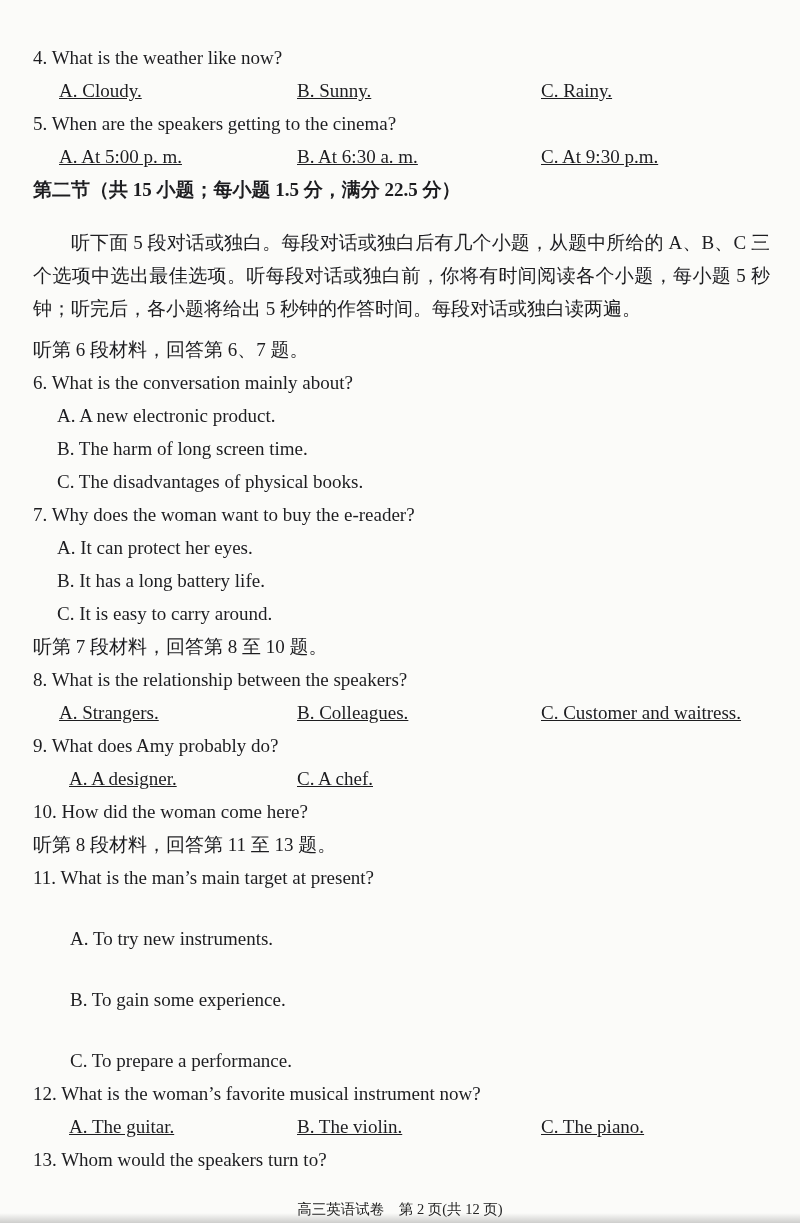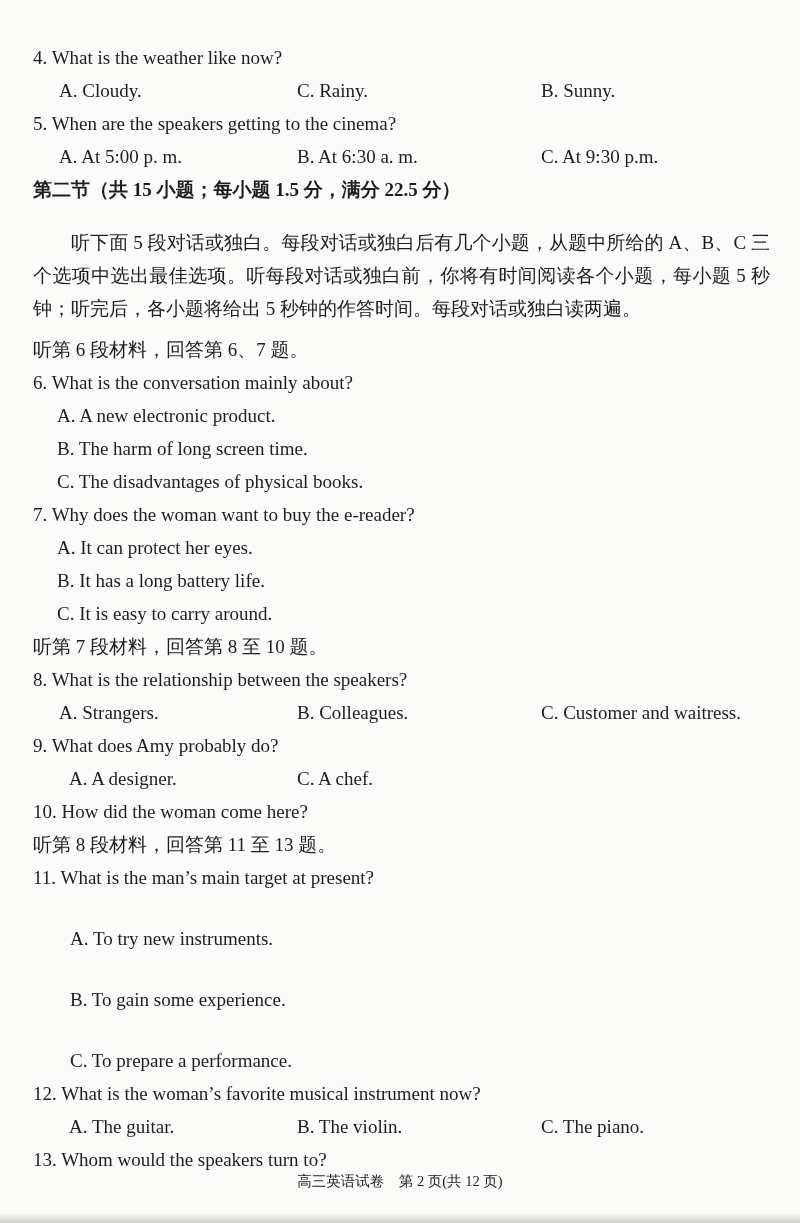--- a/index.html
+++ b/index.html
@@ -25,43 +25,44 @@
     text-align: justify;
     text-indent: 2em;
     white-space: normal;
     margin-top: 20px;
   }
   .opts3 {
     display: grid;
     grid-template-columns: 238px 244px 1fr;
     padding-left: 26px;
     line-height: 33px;
+    text-decoration: underline;
   }
   .opts3.d2 { padding-left: 36px; grid-template-columns: 228px 244px 1fr; }
   .ind1 { padding-left: 24px; }
   .ind2 { padding-left: 37px; margin-top: 28px; }
   .mt8 { margin-top: 8px; }
   .footer {
-    position: absolute; left: 0; right: 0; bottom: 34px;
+    position: absolute; left: 0; right: 0; bottom: 6px;
     text-align: center;
     font-size: 14.5px;
     color: #222;
     line-height: 16px;
   }
 </style>
 </head>
 <body>
 
 <div class="page">
 
   <div class="line">4. What is the weather like now?</div>
   <div class="opts3">
     <span>A. Cloudy.</span>
+    <span>B. Sunny.</span>
     <span>C. Rainy.</span>
-    <span>B. Sunny.</span>
   </div>
 
   <div class="line">5. When are the speakers getting to the cinema?</div>
   <div class="opts3">
     <span>A. At 5:00 p. m.</span>
     <span>B. At 6:30 a. m.</span>
     <span>C. At 9:30 p.m.</span>
   </div>
 
   <div class="line bold">第二节（共 15 小题；每小题 1.5 分，满分 22.5 分）</div>

